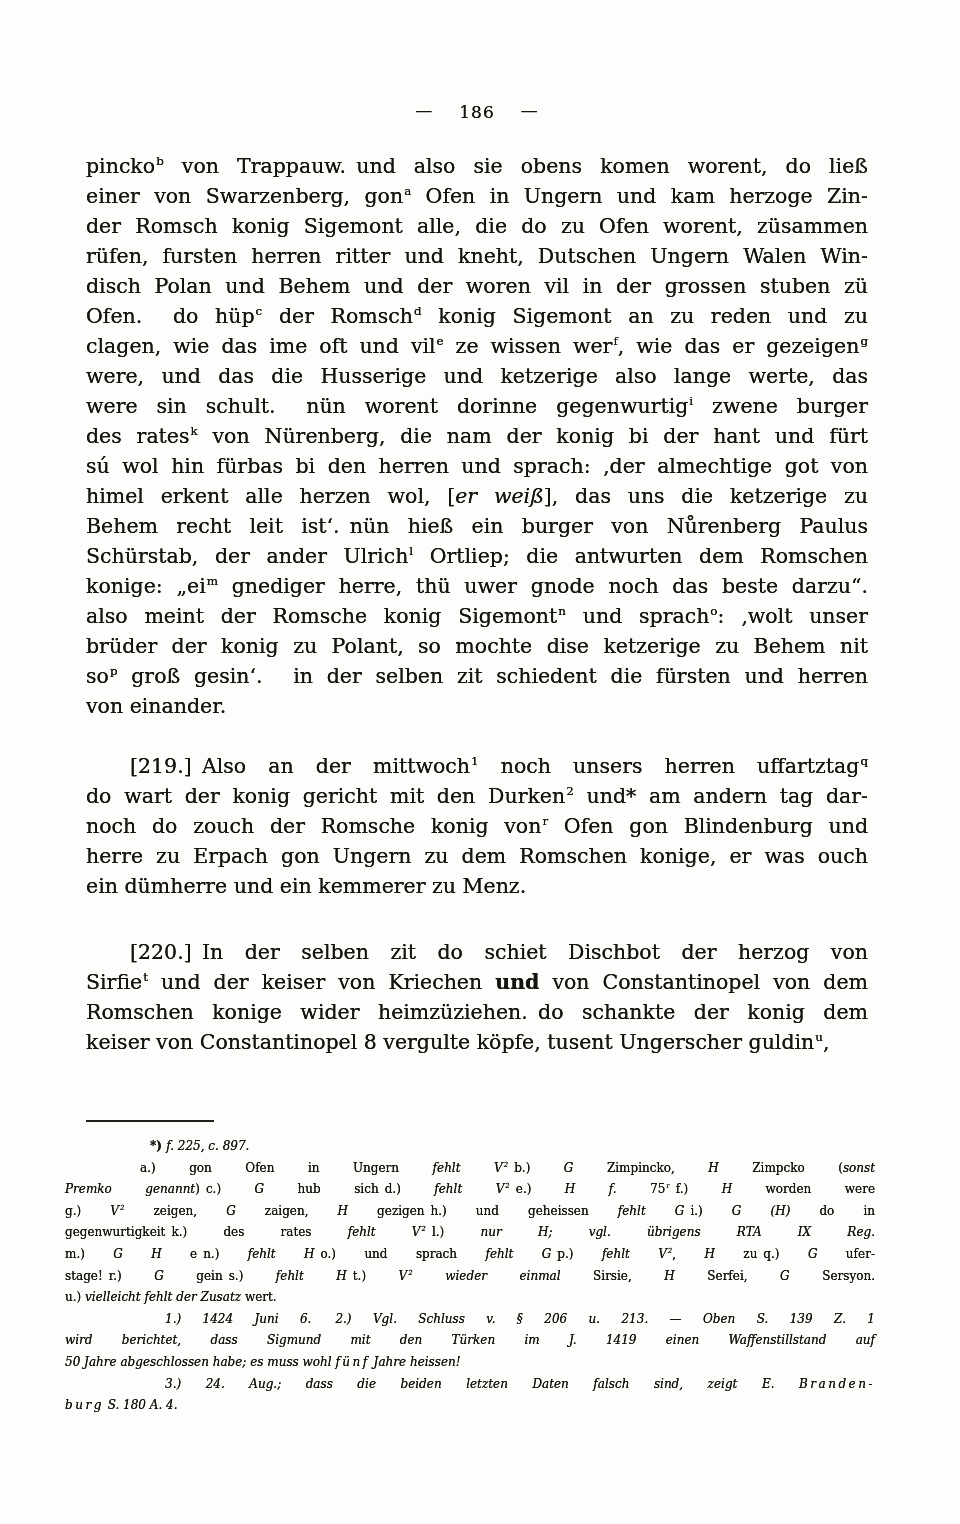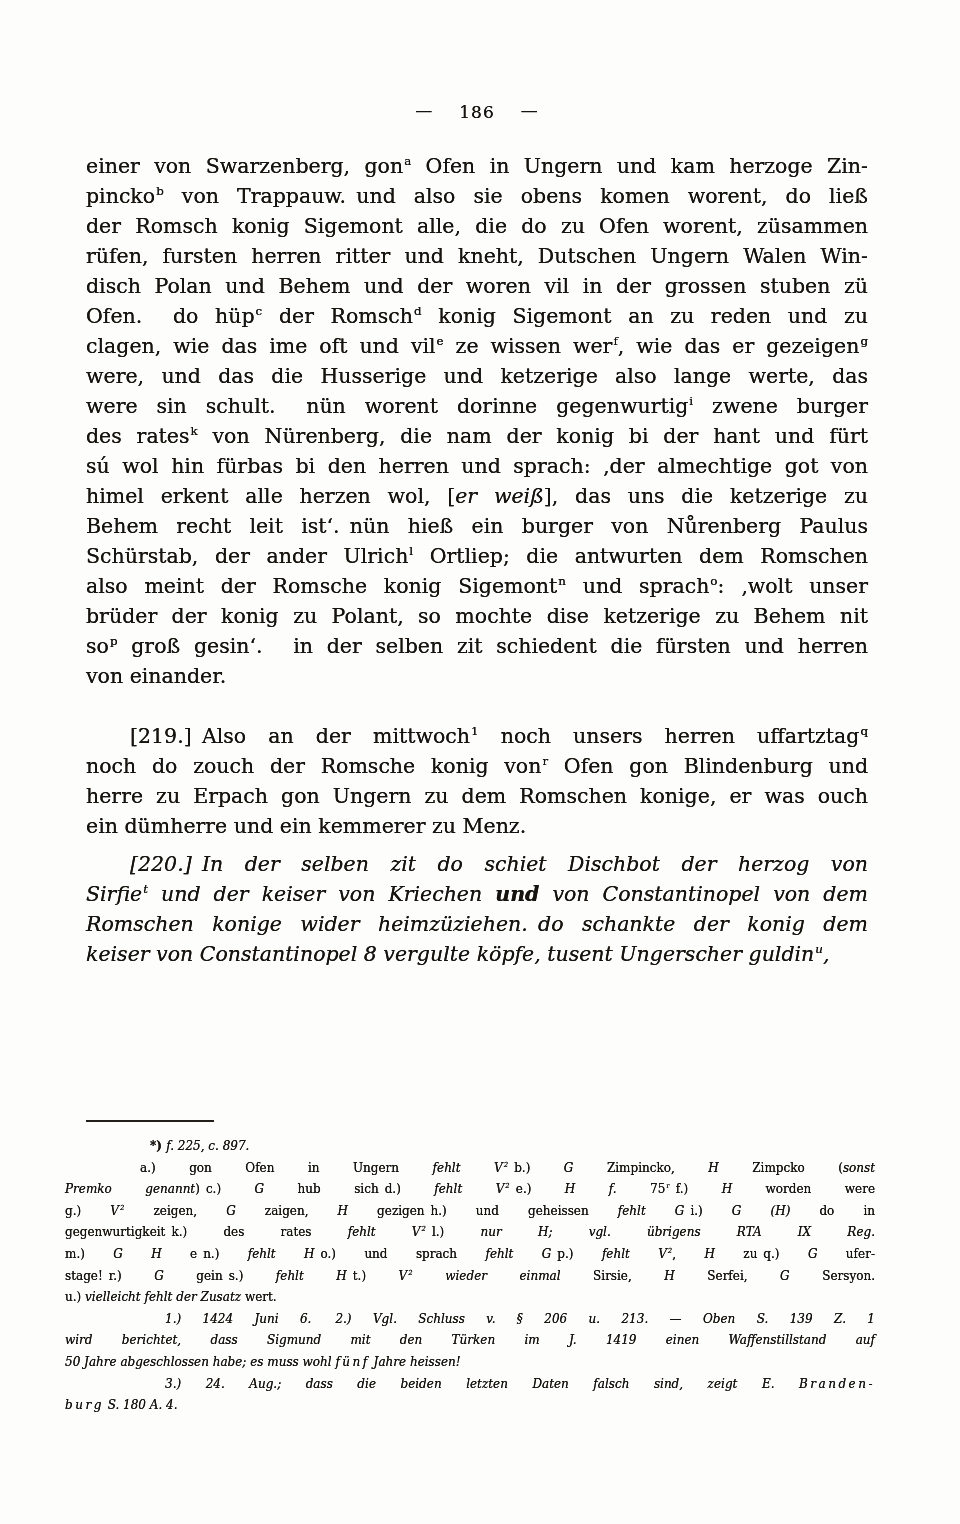--- a/index.html
+++ b/index.html
@@ -22,21 +22,21 @@
   .header .dash{display:inline-block;margin:0 26px;transform:translateY(-2px);}
 
   
   .main{
     position:absolute;top:151px;left:86px;width:782px;
     font-size:20.5px;line-height:30px;
     text-shadow:0 0 .45px #17140f;
   }
   .para{margin:0;}
   .para + .para{margin-top:30px;}
-  .para.tight{margin-top:8px;font-style:italic;}
+  .para.tight{margin-top:36px;}
 
   .line{
     text-align:justify;text-align-last:justify;
     white-space:normal;
   }
   .line.last{text-align-last:left;}
   .line.ind-p{text-indent:44px;}
 
   .sup{
     font-size:0.58em;vertical-align:super;line-height:0;margin-left:1px;
@@ -65,41 +65,43 @@
 <body>
 
 <div class="page">
 
   <div class="header">
     <span class="dash">—</span><span>186</span><span class="dash">—</span>
   </div>
 
   <div class="main">
     <div class="para">
+        <div class="line"><span>pincko</span><span class="sup">b</span><span> von Trappauw. und also sie obens komen worent, do ließ</span></div>
         <div class="line"><span>einer von Swarzenberg, gon</span><span class="sup">a</span><span> Ofen in Ungern und kam herzoge Zin-</span></div>
-        <div class="line"><span>pincko</span><span class="sup">b</span><span> von Trappauw. und also sie obens komen worent, do ließ</span></div>
         <div class="line"><span>der Romsch konig Sigemont alle, die do zu Ofen worent, züsammen</span></div>
         <div class="line"><span>rüfen, fursten herren ritter und kneht, Dutschen Ungern Walen Win-</span></div>
         <div class="line"><span>disch Polan und Behem und der woren vil in der grossen stuben zü</span></div>
         <div class="line"><span>Ofen.  do hüp</span><span class="sup">c</span><span> der Romsch</span><span class="sup">d</span><span> konig Sigemont an zu reden und zu</span></div>
         <div class="line"><span>clagen, wie das ime oft und vil</span><span class="sup">e</span><span> ze wissen wer</span><span class="sup">f</span><span>, wie das er gezeigen</span><span class="sup">g</span></div>
         <div class="line"><span>were, und das die Husserige und ketzerige also lange werte, das</span></div>
         <div class="line"><span>were sin schult.  nün worent dorinne gegenwurtig</span><span class="sup">i</span><span> zwene burger</span></div>
         <div class="line"><span>des rates</span><span class="sup">k</span><span> von Nürenberg, die nam der konig bi der hant und fürt</span></div>
         <div class="line"><span>sú wol hin fürbas bi den herren und sprach: ‚der almechtige got von</span></div>
         <div class="line"><span>himel erkent alle herzen wol, [</span><span class="it">er weiß</span><span>], das uns die ketzerige zu</span></div>
         <div class="line"><span>Behem recht leit ist‘. nün hieß ein burger von Nůrenberg Paulus</span></div>
         <div class="line"><span>Schürstab, der ander Ulrich</span><span class="sup">l</span><span> Ortliep; die antwurten dem Romschen</span></div>
+        <div class="line"><span>konige: „ei</span><span class="sup">m</span><span> gnediger herre, thü uwer gnode noch das beste darzu“.</span></div>
         <div class="line"><span>also meint der Romsche konig Sigemont</span><span class="sup">n</span><span> und sprach</span><span class="sup">o</span><span>: ‚wolt unser</span></div>
         <div class="line"><span>brüder der konig zu Polant, so mochte dise ketzerige zu Behem nit</span></div>
         <div class="line"><span>so</span><span class="sup">p</span><span> groß gesin‘.  in der selben zit schiedent die fürsten und herren</span></div>
         <div class="line last"><span>von einander.</span></div>
       </div>
     <div class="para">
         <div class="line ind-p"><span>[219.] Also an der mittwoch</span><span class="sup">1</span><span> noch unsers herren uffartztag</span><span class="sup">q</span></div>
+        <div class="line"><span>do wart der konig gericht mit den Durken</span><span class="sup">2</span><span> und* am andern tag dar-</span></div>
         <div class="line"><span>noch do zouch der Romsche konig von</span><span class="sup">r</span><span> Ofen gon Blindenburg und</span></div>
         <div class="line"><span>herre zu Erpach gon Ungern zu dem Romschen konige, er was ouch</span></div>
         <div class="line last"><span>ein dümherre und ein kemmerer zu Menz.</span></div>
       </div>
     <div class="para tight">
         <div class="line ind-p"><span>[220.] In der selben zit do schiet Dischbot der herzog von</span></div>
         <div class="line"><span>Sirfie</span><span class="sup">t</span><span> und der keiser von Kriechen </span><span class="bd">und</span><span> von Constantinopel von dem</span></div>
         <div class="line"><span>Romschen konige wider heimzüziehen. do schankte der konig dem</span></div>
         <div class="line last"><span>keiser von Constantinopel 8 vergulte köpfe, tusent Ungerscher guldin</span><span class="sup">u</span><span>,</span></div>
       </div>

